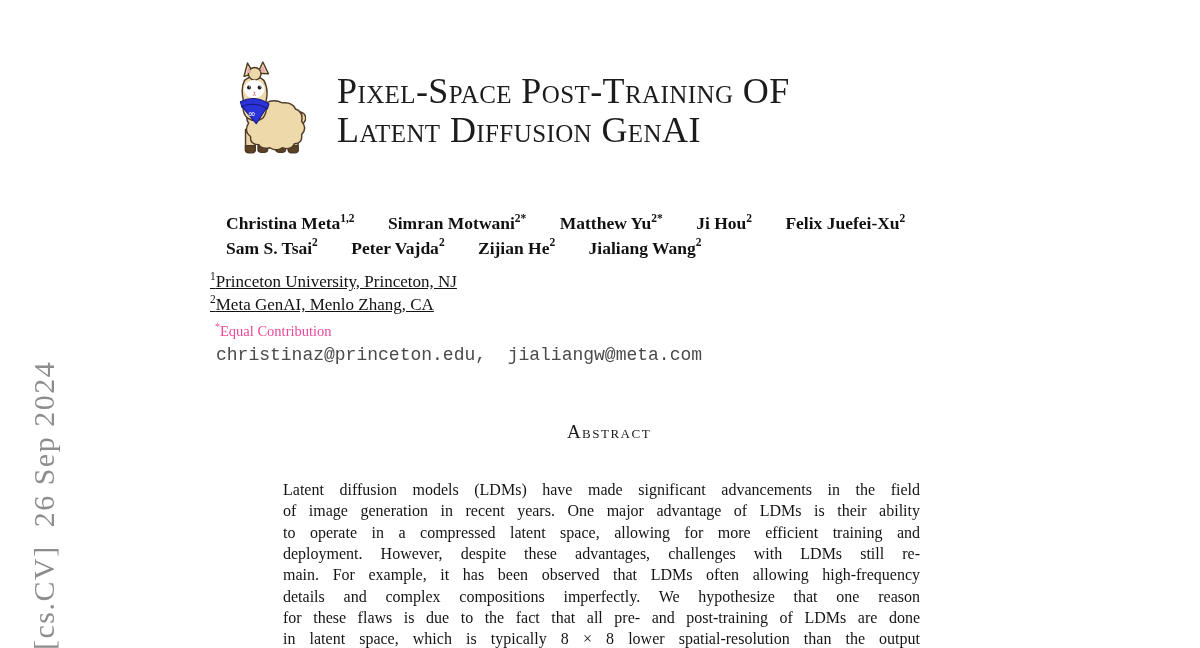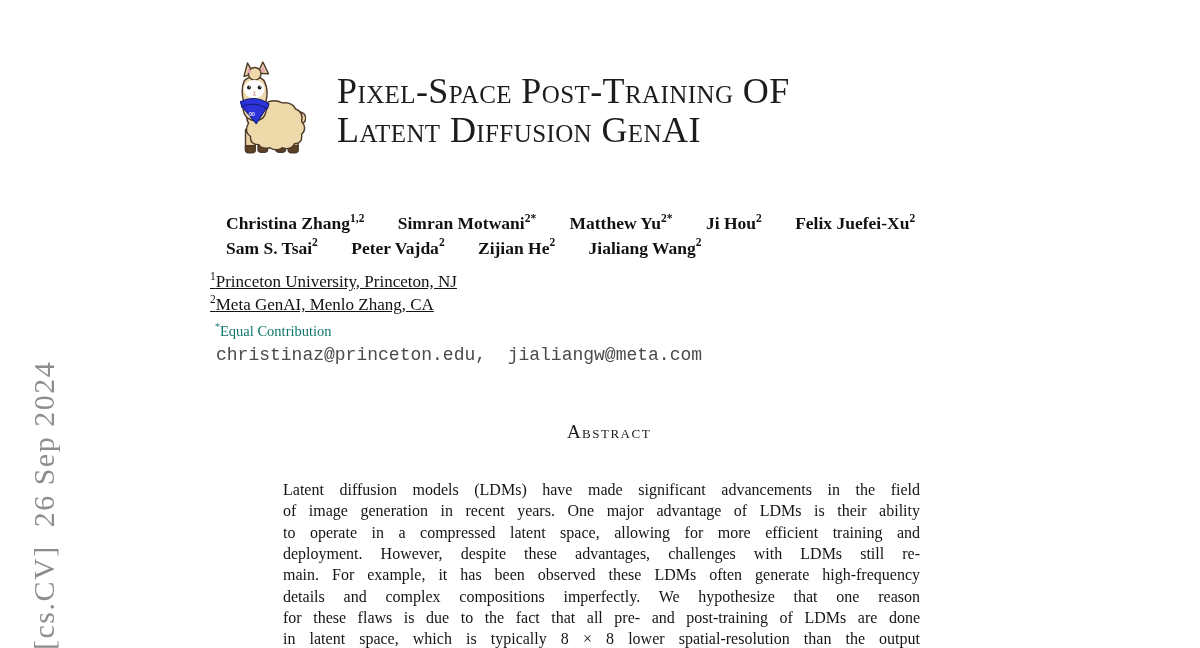--- a/index.html
+++ b/index.html
@@ -67,21 +67,21 @@
     line-height: 23px;
     color: #121212;
     white-space: nowrap;
     text-decoration: underline;
   }
 
   .footnote {
     position: absolute;
     left: 215px; top: 323px;
     font-size: 14.5px;
-    color: #0f766e;
+    color: #ec4899;
     white-space: nowrap;
   }
   .footnote sup { font-size: 10px; vertical-align: super; line-height: 0; }
 
   .emails {
     position: absolute;
     left: 216px; top: 345px;
     font-family: Liberation Mono, monospace;
     font-size: 18px;
     color: #4a4a4a;
@@ -172,21 +172,21 @@
     </g>
   </svg>
 
   <div class="title-block">
     <div>Pixel-Space Post-Training OF</div>
     <div>Latent Diffusion GenAI</div>
   </div>
 
   <div class="authors-block">
     <div>
-      <span class="author"><span>Christina Zhang</span><sup>1,2</sup></span>
+      <span class="author"><span>Christina Meta</span><sup>1,2</sup></span>
       <span class="author"><span>Simran Motwani</span><sup>2*</sup></span>
       <span class="author"><span>Matthew Yu</span><sup>2*</sup></span>
       <span class="author"><span>Ji Hou</span><sup>2</sup></span>
       <span class="author"><span>Felix Juefei-Xu</span><sup>2</sup></span>
     </div>
     <div>
       <span class="author"><span>Sam S. Tsai</span><sup>2</sup></span>
       <span class="author"><span>Peter Vajda</span><sup>2</sup></span>
       <span class="author"><span>Zijian He</span><sup>2</sup></span>
       <span class="author"><span>Jialiang Wang</span><sup>2</sup></span>
@@ -204,19 +204,19 @@
 
   <div class="emails">christinaz@princeton.edu,  jialiangw@meta.com</div>
 
   <div class="abstract-heading">Abstract</div>
 
   <div class="abstract-body">
     <div class="abs-line">Latent diffusion models (LDMs) have made significant advancements in the field</div>
     <div class="abs-line">of image generation in recent years. One major advantage of LDMs is their ability</div>
     <div class="abs-line">to operate in a compressed latent space, allowing for more efficient training and</div>
     <div class="abs-line">deployment.  However, despite these advantages, challenges with LDMs still re-</div>
-    <div class="abs-line">main. For example, it has been observed these LDMs often generate high-frequency</div>
+    <div class="abs-line">main. For example, it has been observed that LDMs often allowing high-frequency</div>
     <div class="abs-line">details and complex compositions imperfectly.  We hypothesize that one reason</div>
     <div class="abs-line">for these flaws is due to the fact that all pre- and post-training of LDMs are done</div>
     <div class="abs-line">in latent space, which is typically 8 × 8 lower spatial-resolution than the output</div>
   </div>
 
 </div>
 
 </body></html>

